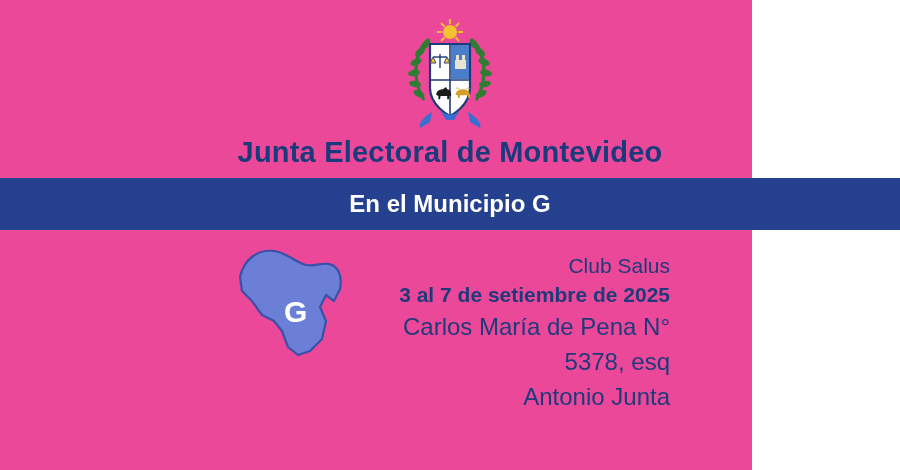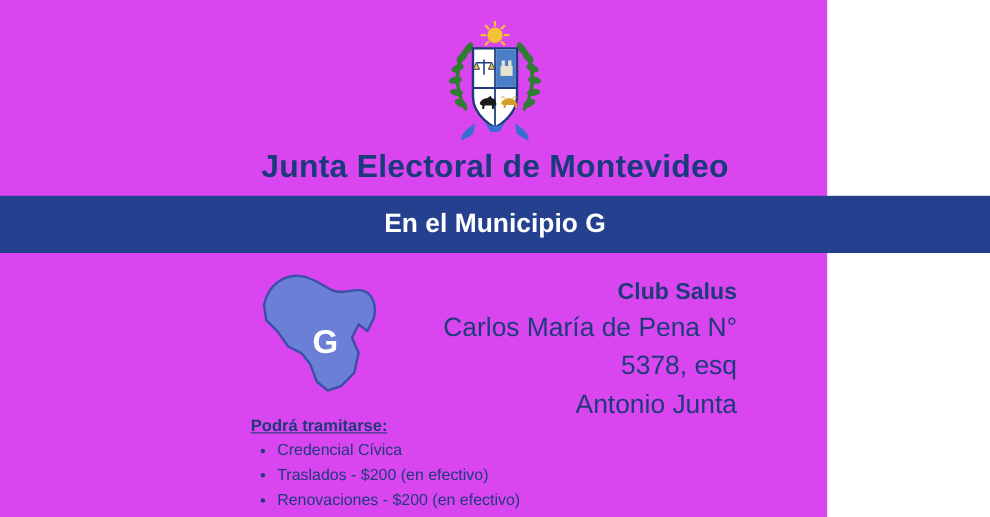--- a/index.html
+++ b/index.html
@@ -12,21 +12,21 @@
     background: #ffffff;
     font-family: "Liberation Sans", sans-serif;
     color: #1f3a7a;
     overflow: hidden;
   }
 
   .poster {
     position: relative;
     width: 752px;
     height: 470px;
-    background: #d946ef;
+    background: #ec4899;
   }
 
   
   .crest-wrap {
     position: absolute;
     top: 16px;
     left: 0;
     width: 900px;
     height: 112px;
     display: flex;
@@ -93,21 +93,21 @@
   .info {
     position: absolute;
     top: 252px;
     left: 380px;
     width: 290px;
     text-align: right;
     color: #1f3a7a;
   }
   .info .venue {
     font-size: 21px;
-    font-weight: bold;
+    font-weight: normal;
     line-height: 1.38;
   }
   .info .dates {
     font-size: 21px;
     font-weight: bold;
     line-height: 1.38;
   }
   .info .addr1,
   .info .addr2,
   .info .hours {
@@ -225,26 +225,19 @@
     <svg class="map-svg" width="160" height="130" viewBox="0 0 160 130">
       <path d="M18 34 C22 16, 36 6, 52 8 C66 10, 74 20, 84 22 C94 24, 102 18, 110 22
                C118 26, 120 36, 118 46 L112 58 L104 52 L98 64 L104 78 L100 96
                L88 108 L76 112 L66 104 L60 88 L52 78 L40 72 L30 58 L20 48 Z" fill="#6b7fd7" stroke="#3a50a8" stroke-width="2.2" stroke-linejoin="round"></path>
     </svg>
     <div class="map-letter">G</div>
   </div>
 
   <div class="info">
     <div class="venue">Club Salus</div>
+    <div class="dates">3 al 7 de setiembre de 2025</div>
     <div class="addr1">Carlos María de Pena N° 5378, esq</div>
     <div class="addr2">Antonio Junta</div>
   </div>
 
-  <div class="procedures">
-    <div class="proc-title">Podrá tramitarse:</div>
-    <ul class="proc-list">
-      <li>Credencial Cívica</li>
-      <li>Traslados - $200 (en efectivo)</li>
-      <li>Renovaciones - $200 (en efectivo)</li>
-    </ul>
-  </div>
 
 </div>
 
 </body></html>

